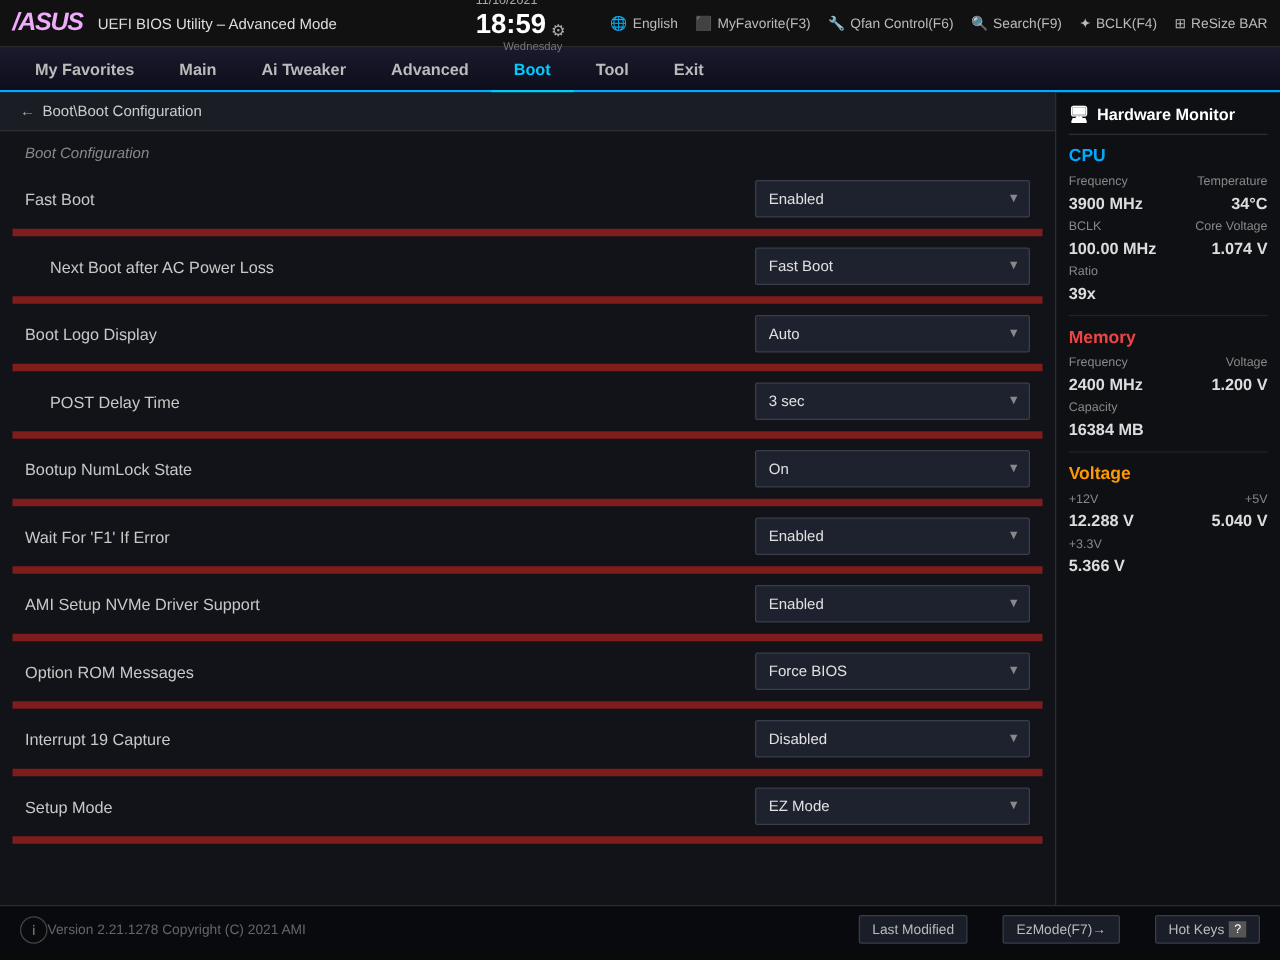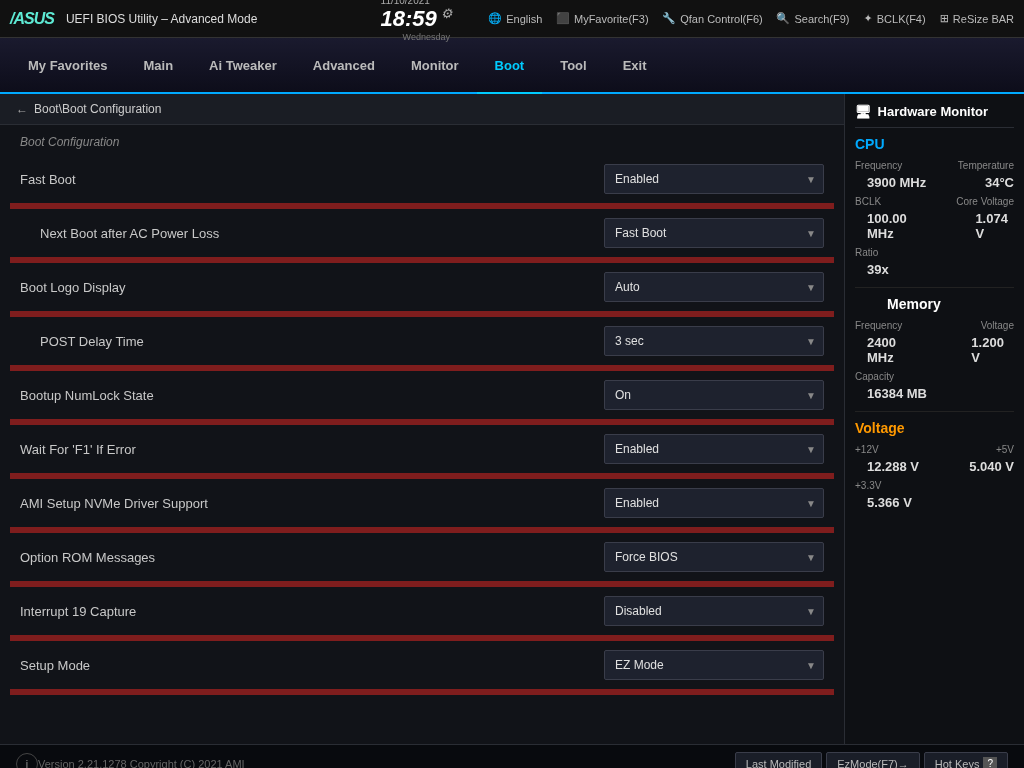--- a/index.html
+++ b/index.html
@@ -46,21 +46,21 @@
       display: flex;
       flex-direction: column;
       margin-right: 20px;
     }
 
     
     #navbar {
       background: linear-gradient(to bottom, #1a1a2e, #0d0d1a);
       display: flex;
       align-items: stretch;
-      height: 56px;
+      height: 36px;
       border-bottom: 2px solid #00aaff;
       padding: 0 10px;
     }
     .nav-item {
       display: flex;
       align-items: center;
       padding: 0 18px;
       font-size: 13px;
       font-weight: 600;
       color: #bbb;
@@ -176,38 +176,37 @@
       border-bottom: 1px solid #2a2d34;
       margin-bottom: 8px;
     }
     .monitor-section-title {
       font-size: 14px;
       font-weight: bold;
       margin: 8px 0 6px;
       padding-bottom: 2px;
     }
     .monitor-section-title.cpu { color: #00aaff; }
-    .monitor-section-title.memory { color: #ffffff; margin-left: 32px; }
+    .monitor-section-title.memory { color: #ef4444; }
     .monitor-section-title.voltage { color: #ff9900; }
     .monitor-row {
       display: flex;
       justify-content: space-between;
       margin-bottom: 4px;
       gap: 36px;
     }
     .monitor-label {
       font-size: 10px;
       color: #888;
     }
     .monitor-big-value {
       font-size: 13px;
       color: #ddd;
       font-weight: bold;
       margin-bottom: 2px;
-      margin-left: 12px;
     }
     .monitor-divider {
       border: none;
       border-top: 1px solid #222;
       margin: 8px 0;
     }
 
     
     #footer {
       height: 38px;
@@ -219,21 +218,21 @@
       padding: 0 16px;
     }
     .footer-center {
       font-size: 11px;
       color: #666;
       text-align: left;
       flex: 1;
     }
     .footer-right {
       display: flex;
-      gap: 4px;
+      gap: 28px;
     }
     .footer-btn {
       background: #1a1e28;
       border: 1px solid #3a3d4a;
       color: #bbb;
       font-size: 11px;
       padding: 4px 10px;
       cursor: pointer;
       border-radius: 2px;
       display: flex;
@@ -256,29 +255,29 @@
     
     ::-webkit-scrollbar { width: 6px; }
     ::-webkit-scrollbar-track { background: #111; }
     ::-webkit-scrollbar-thumb { background: #333; border-radius: 3px; }
   </style>
 </head>
 <body>
 
 <div id="header">
   <div id="logo">
-    <span style="color:#5eead4;font-size:16px;font-weight:900;font-style:italic;letter-spacing:-1px;">/ASUS</span>
+    <span style="color:#f0abfc;font-size:20px;font-weight:900;font-style:italic;letter-spacing:-1px;">/ASUS</span>
     <span style="color:#ddd;font-size:12px;margin-left:4px;">UEFI BIOS Utility – Advanced Mode</span>
   </div>
   <div style="display:flex;align-items:center;margin-left:auto;gap:16px;">
     <div id="datetime-block">
       <div style="display:flex;align-items:center;gap:4px;">
         <span style="font-size:10px;color:#aaa;">11/10/2021</span>
       </div>
-      <div style="display:flex;align-items:flex-start;gap:4px;font-style:italic;">
+      <div style="display:flex;align-items:flex-end;gap:4px;">
         <span style="font-size:22px;font-weight:bold;color:#fff;">18:59</span>
         <span style="font-size:13px;color:#aaa;cursor:pointer;">⚙</span>
       </div>
       <div style="font-size:9px;color:#777;margin-left:22px;">Wednesday</div>
     </div>
     <div class="header-tools">
       <div class="header-tool">
         <span>🌐</span>
         <span>English</span>
       </div>
@@ -304,21 +303,20 @@
       </div>
     </div>
   </div>
 </div>
 
 <div id="navbar">
 <div class="nav-item">My Favorites</div>
     <div class="nav-item">Main</div>
     <div class="nav-item">Ai Tweaker</div>
     <div class="nav-item">Advanced</div>
-    <div class="nav-item">Monitor</div>
     <div class="nav-item active">Boot</div>
     <div class="nav-item">Tool</div>
     <div class="nav-item">Exit</div>
   </div>
 
 <div id="content-wrapper">
 
   <div id="left-panel">
 
     <div id="breadcrumb">

